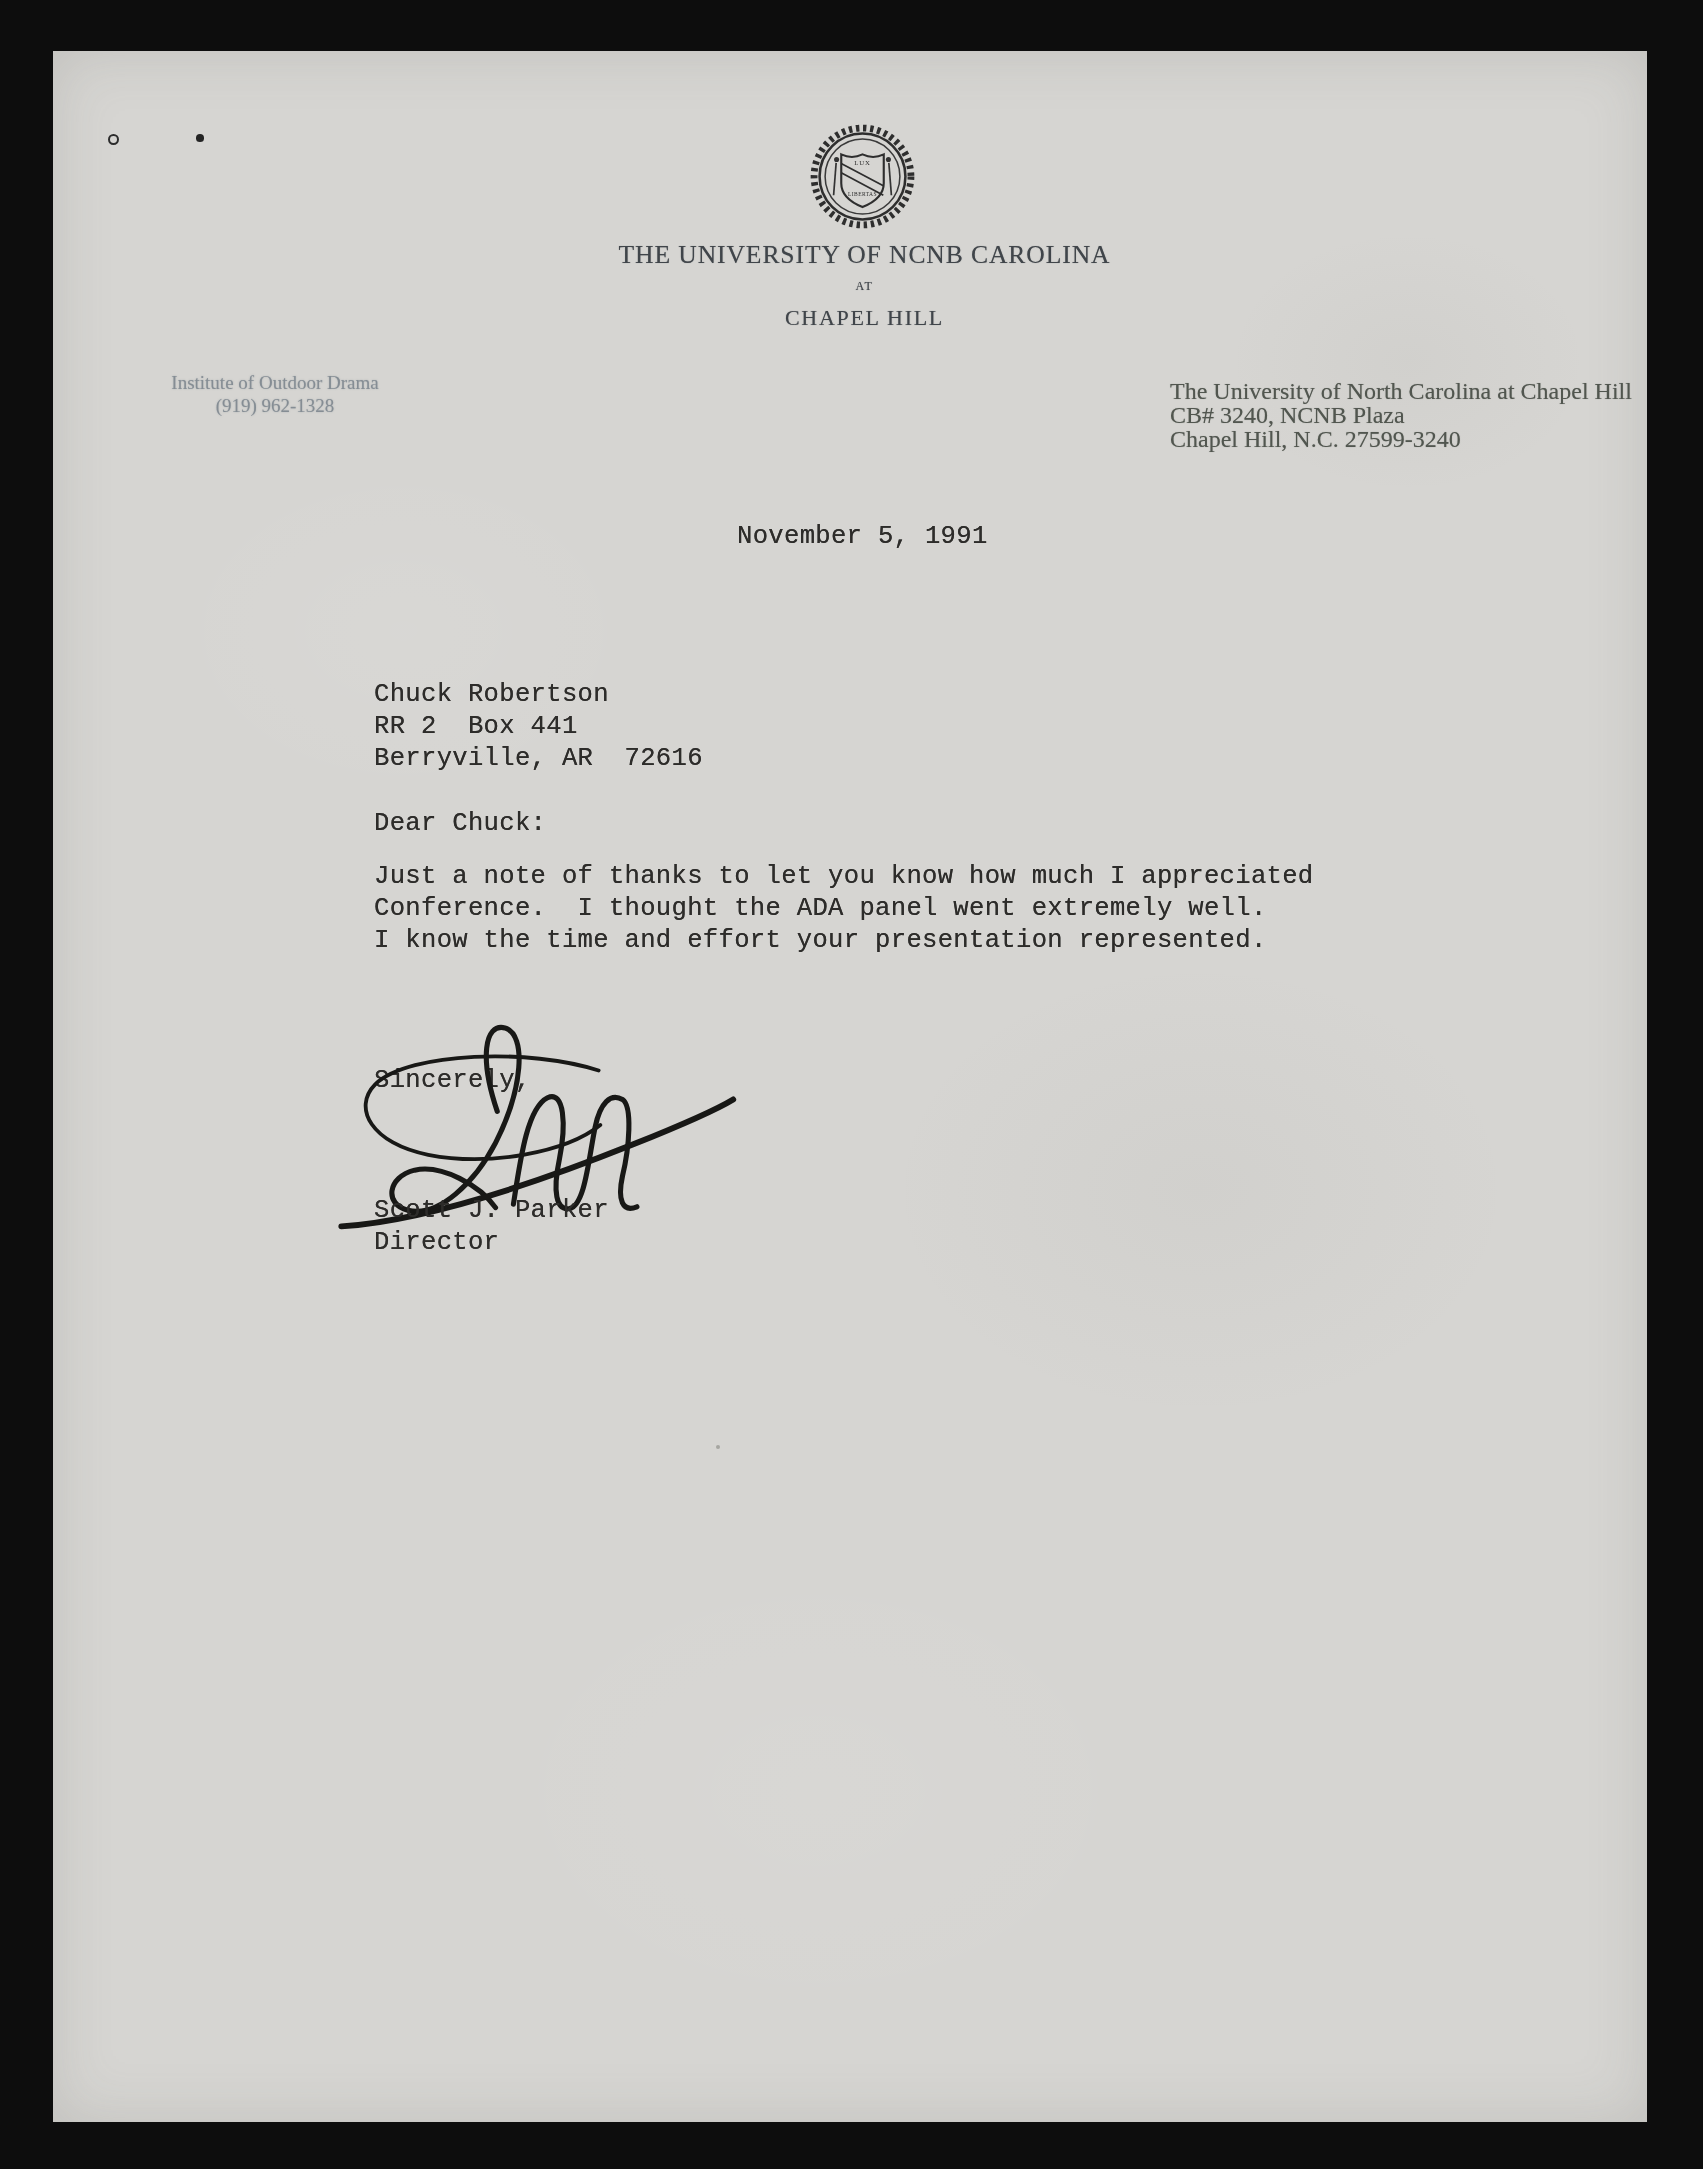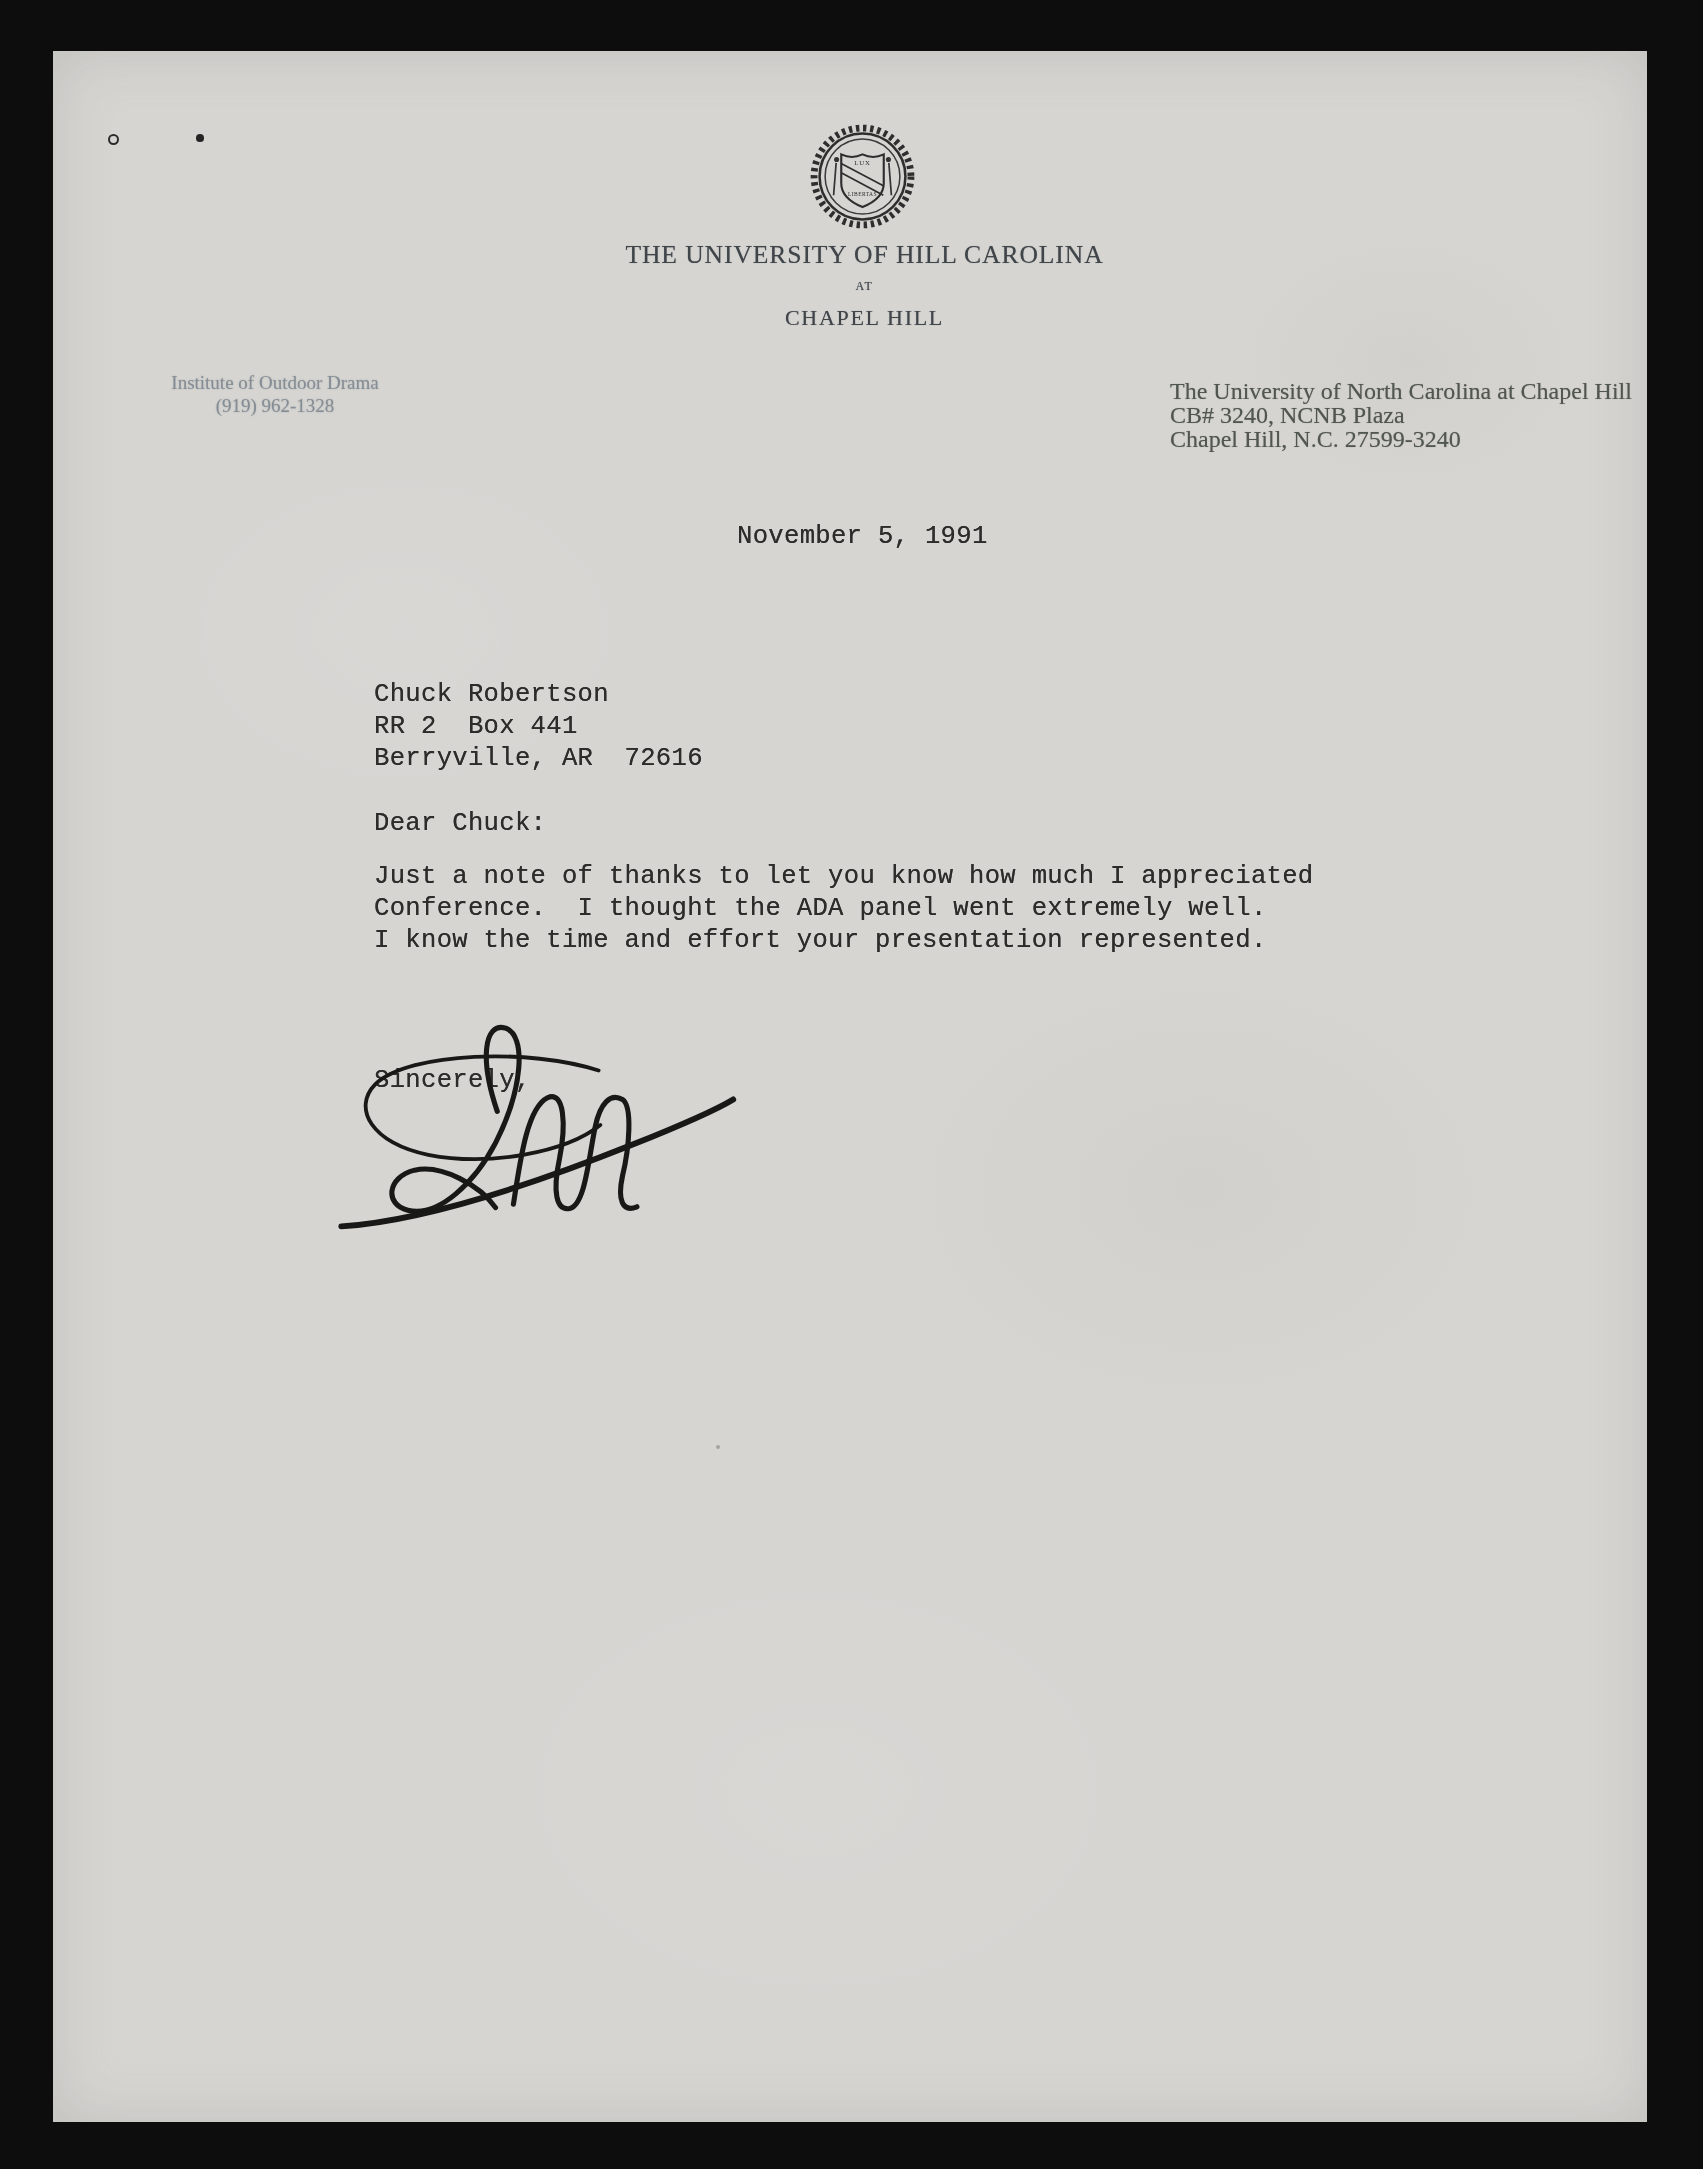--- a/index.html
+++ b/index.html
@@ -62,21 +62,21 @@
         <path d="M 104 92 L 101 54"></path>
           <circle cx="100.5" cy="50" r="3" fill="#333" stroke="none"></circle>
       </g>
 
       <path d="M 45 44 Q 57.5 50 70 44 Q 82.5 50 95 44 L 95 78 Q 95 96 70 106 Q 45 96 45 78 Z" fill="#d6d5d2" stroke="#2e2e2e" stroke-width="2.5"></path>
       <path d="M 45.5 55 L 94.5 81 M 45.5 66 L 94.5 92" stroke="#2e2e2e" stroke-width="2" fill="none"></path>
       <text x="70" y="56" text-anchor="middle" font-size="8" letter-spacing="1" fill="#2e2e2e" font-family="Liberation Serif, serif">LUX</text>
       <text x="70" y="93" text-anchor="middle" font-size="6.5" letter-spacing="0.5" fill="#2e2e2e" font-family="Liberation Serif, serif">LIBERTAS</text>
     </svg>
 
-    <div class="hline uni">THE UNIVERSITY OF HILL CAROLINA</div>
+    <div class="hline uni">THE UNIVERSITY OF NCNB CAROLINA</div>
     <div class="hline at">AT</div>
     <div class="hline campus">CHAPEL HILL</div>
 
     <div class="lh-left">
       <div>Institute of Outdoor Drama</div>
       <div>(919) 962-1328</div>
     </div>
 
     <div class="lh-right">
       <div>The University of North Carolina at Chapel Hill</div>
@@ -110,19 +110,23 @@
 
     <svg class="signature" viewBox="300 1110 560 300">
       <g fill="none" stroke="#181816" stroke-linecap="round" stroke-linejoin="round">
         <path stroke-width="4.5" d="M 640 1196 C 560 1170, 418 1174, 378 1212 C 350 1240, 374 1282, 440 1295 C 512 1309, 602 1292, 642 1260"></path>
         <path stroke-width="6" d="M 521 1244 C 500 1182, 506 1140, 530 1146 C 556 1154, 551 1218, 519 1281 C 495 1327, 452 1369, 416 1360 C 388 1353, 392 1321, 424 1313 C 456 1306, 501 1331, 519 1357"></path>
         <path stroke-width="6" d="M 540 1353 C 548 1301, 556 1240, 580 1228 C 600 1219, 602 1260, 594 1300 C 586 1338, 590 1361, 606 1358 C 624 1354, 628 1301, 636 1262 C 642 1234, 654 1222, 668 1230 C 680 1238, 676 1287, 668 1320 C 662 1348, 668 1363, 685 1356"></path>
         <path stroke-width="7" d="M 338 1379 C 430 1373, 560 1331, 680 1283 C 740 1259, 780 1241, 798 1230"></path>
       </g>
     </svg>
 
+    <div class="tw signer">
+      <div>Scott J. Parker</div>
+      <div>Director</div>
+    </div>
 
     <div class="speck speck-ring"></div>
     <div class="speck speck-dot"></div>
     <div class="speck speck-faint"></div>
   </div>
 </div>
 
 
 </body></html>

